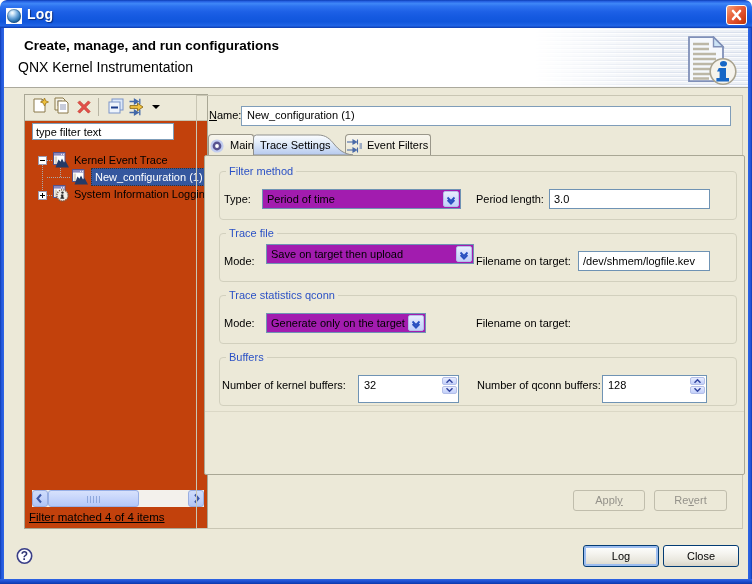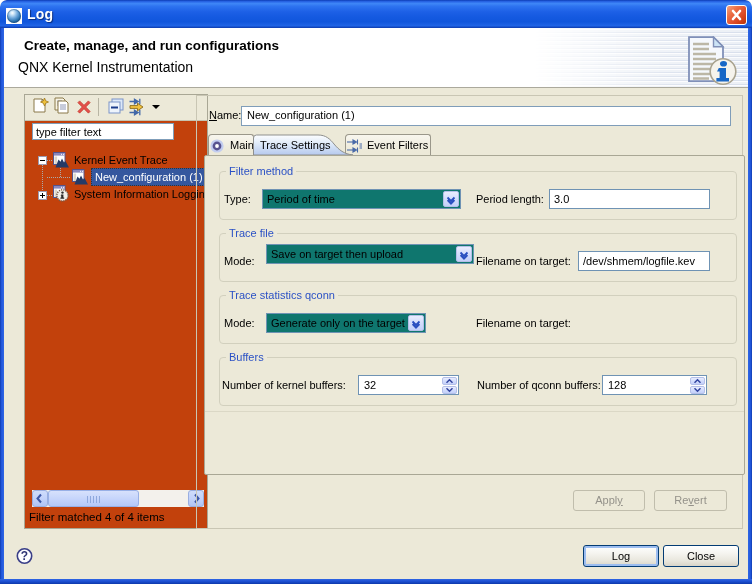--- a/index.html
+++ b/index.html
@@ -43,43 +43,43 @@
 .exp i{position:absolute;left:1px;top:3px;width:5px;height:1px;background:#000;}
 .exp.plus i:last-child{left:3px;top:1px;width:1px;height:5px;}
 
 #hsb{left:7px;top:395px;width:172px;height:17px;background:#f3f1ec;}
 .sbtn{position:absolute;top:0;width:16px;height:17px;border-radius:3px;border:1px solid #99aee0;box-sizing:border-box;
  background:linear-gradient(180deg,#cfdcfb 0%,#c2d2fa 50%,#b0c4f6 100%);}
 #sthumb{left:16px;top:0;width:91px;height:17px;border-radius:3px;border:1px solid #98b0e6;box-sizing:border-box;
  background:linear-gradient(180deg,#d7e1fc 0%,#c6d5fb 50%,#b4c8f8 100%);}
 #sgrip{left:38px;top:5px;width:14px;height:7px;
  background:repeating-linear-gradient(90deg,#8ea8dd 0 1px,transparent 1px 3px);}
-#fmatch{left:4px;top:416px;font-size:11.5px;color:#000;}
+#fmatch{left:4px;top:416px;font-size:11.5px;color:#000;text-decoration:underline;}
 
 #rgroove{left:196px;top:95px;width:547px;height:434px;border:1px solid #c9c6b4;box-sizing:border-box;}
 #nlabel{left:209px;top:109px;font-size:11px;}
 #nfield{left:241px;top:106px;width:490px;height:20px;border:1px solid #7f9db9;background:#fff;box-sizing:border-box;font-size:11px;line-height:17px;padding-left:5px;}
 
 #tabarea{left:204px;top:155px;width:541px;height:320px;border:1px solid #a9a795;border-radius:2px;box-sizing:border-box;background:#ece9d8;}
 #innerline{left:205px;top:411px;width:539px;height:1px;background:#dbd8c6;}
 .tab{position:absolute;top:134px;height:21px;border:1px solid #9a978a;border-bottom:none;border-radius:4px 3px 0 0;box-sizing:border-box;background:linear-gradient(180deg,#f8f6ee 0%,#ece9d8 80%);}
 #tab1{left:208px;width:46px;}
 #tab3{left:345px;width:86px;}
 .tabtxt{position:absolute;font-size:11px;color:#000;}
 
 .grp{position:absolute;left:219px;width:518px;height:49px;border:1px solid #d2d0be;border-radius:4px;box-sizing:border-box;}
 .grp .t{position:absolute;top:-7px;left:6px;background:#ece9d8;padding:0 3px;color:#2b51c5;font-size:11px;line-height:13px;}
 .lbl{position:absolute;font-size:11px;color:#000;white-space:nowrap;}
-.combo{position:absolute;height:20px;border:1px solid #6f93b4;background:#0f766e;box-sizing:border-box;text-align:right;}
+.combo{position:absolute;height:20px;border:1px solid #6f93b4;background:#a21caf;box-sizing:border-box;text-align:right;}
 .combo span{position:absolute;left:4px;top:3px;font-size:11px;}
 .cbtn{position:absolute;right:1px;top:1px;bottom:1px;width:16px;border-radius:2px;border:1px solid #b4bfe8;box-sizing:border-box;overflow:hidden;
  background:linear-gradient(180deg,#e9edfe 0%,#d5defc 45%,#c3d0fa 100%);}
 .cbtn svg{position:absolute;left:0;top:0;}
 .tf{position:absolute;height:20px;border:1px solid #6f93b4;background:#fff;box-sizing:border-box;font-size:11px;line-height:18px;padding-left:4px;}
-.spin{position:absolute;height:20px;width:101px;border:1px solid #6f93b4;background:#fff;box-sizing:border-box;font-size:11px;line-height:18px;padding-left:5px;}
+.spin{position:absolute;height:28px;width:101px;border:1px solid #6f93b4;background:#fff;box-sizing:border-box;font-size:11px;line-height:18px;padding-left:5px;}
 .sbup,.sbdn{position:absolute;right:1px;width:15px;height:8px;border-radius:2px;border:1px solid #b4bfe8;box-sizing:border-box;overflow:hidden;
  background:linear-gradient(180deg,#e9edfe 0%,#d5defc 45%,#c3d0fa 100%);}
 .sbup{top:1px;} .sbdn{top:10px;}
 .sbup svg,.sbdn svg{position:absolute;left:0;top:0;}
 
 .dbtn{position:absolute;top:490px;height:21px;border:1px solid #c0bdac;border-radius:3px;box-sizing:border-box;
  background:#ece9d8;color:#94928a;font-size:11px;text-align:center;line-height:19px;}
 
 #help{left:16px;top:548px;width:17px;height:17px;}
 .btn{position:absolute;top:545px;width:76px;height:22px;border:1px solid #043c74;border-radius:3px;box-sizing:border-box;

